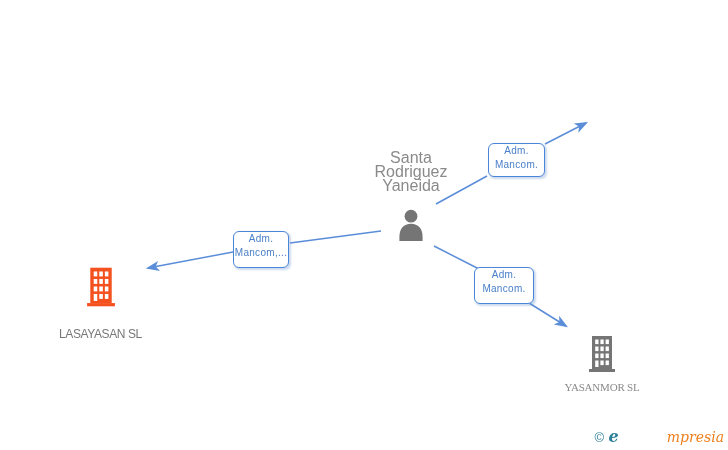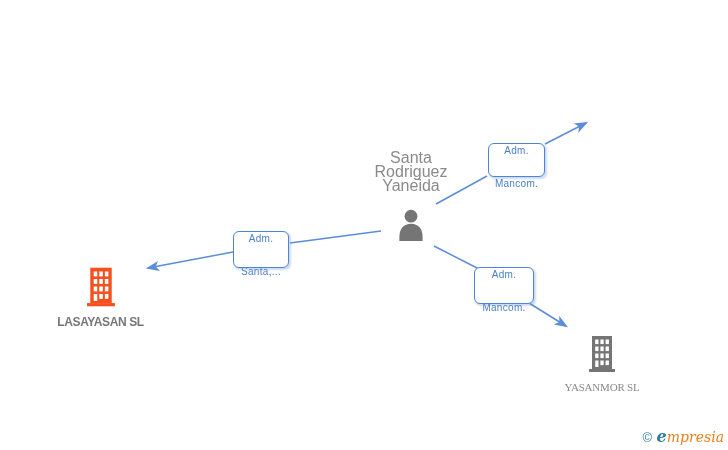--- a/index.html
+++ b/index.html
@@ -19,50 +19,50 @@
     font-family:"Liberation Sans",sans-serif;
   }
   .edges{position:absolute;left:0;top:0;width:728px;height:450px;pointer-events:none;}
   .edges line{stroke:var(--edge-blue);stroke-width:1.5;}
 
   .edge-label{
     position:absolute;display:flex;flex-direction:column;align-items:center;justify-content:flex-start;
     background:#ffffff;border:1.5px solid var(--box-border);border-radius:6px;
     box-shadow:1.5px 1.5px 2px rgba(110,150,205,.35);
     color:var(--box-text);font-size:10px;line-height:14px;letter-spacing:.3px;
-    text-align:center;box-sizing:border-box;gap:19px;
+    text-align:center;box-sizing:border-box;
   }
   .edge-label span{white-space:nowrap;}
   #edge-label-1{left:488px;top:143px;width:57px;height:34px;}
   #edge-label-2{left:233px;top:231px;width:56px;height:37px;}
   #edge-label-3{left:474px;top:267px;width:60px;height:37px;}
 
   .person-node{position:absolute;left:368px;top:151px;width:86px;text-align:center;cursor:pointer;}
   .person-name{color:var(--text-gray);font-size:16px;line-height:14px;}
   .person-icon{display:block;margin:16px auto 0;width:28px;height:32px;color:var(--node-gray);}
 
   .company{position:absolute;text-align:center;cursor:pointer;}
   .company .c-label{color:var(--text-gray);font-size:11px;line-height:14px;letter-spacing:-0.2px;white-space:nowrap;}
   .company .c-icon{display:inline-block;color:var(--node-gray);}
   #company-yarralosan{left:566px;top:63px;width:122px;}
   #company-yarralosan .c-icon{width:28px;height:36px;margin-top:6px;}
   #company-lasayasan{left:30px;top:267px;width:141px;}
   #company-lasayasan .c-icon{width:30px;height:40px;color:var(--node-orange);}
-  #company-lasayasan .c-label{font-weight:bold;font-size:12px;color:var(--highlight-label);letter-spacing:-0.4px;margin-top:4px;}
+  #company-lasayasan .c-label{font-weight:normal;font-size:12px;color:var(--highlight-label);letter-spacing:-0.4px;margin-top:16px;}
   #company-yasanmor{left:537px;top:336px;width:130px;}
   #company-yasanmor .c-icon{width:28px;height:36px;}
   #company-yasanmor .c-label{margin-top:4px;font-family:Liberation Serif, serif;}
 
   .footer-logo{
     position:absolute;right:4px;bottom:3px;font-size:14px;line-height:18px;cursor:pointer;
     font-family:"DejaVu Serif",serif;white-space:nowrap;
   }
   .footer-logo .copy{color:var(--logo-teal);font-family:"Liberation Sans",sans-serif;font-size:13px;}
   .footer-logo .brand-e{color:var(--logo-teal);font-style:italic;font-weight:bold;font-size:16px;}
-  .footer-logo .brand-rest{color:var(--logo-orange);font-style:italic;}
+  .footer-logo .brand-rest{color:var(--logo-orange);font-style:italic;margin-left:48px;}
   .hidden-defs{position:absolute;width:0;height:0;overflow:hidden;}
 </style>
 </head>
 <body>
 
 <svg class="hidden-defs" aria-hidden="true">
   <defs>
     <symbol id="building" viewBox="0 0 28 36">
       <rect x="4" y="0" width="20" height="33" fill="currentColor"></rect>
       <rect x="1" y="33" width="26" height="3" fill="currentColor"></rect>
@@ -126,21 +126,21 @@
     <div class="c-label">YASANMOR SL</div>
   </div>
 
   <div class="edge-label" id="edge-label-1">
     <span>Adm.</span>
     <span>Mancom.</span>
   </div>
 
   <div class="edge-label" id="edge-label-2">
     <span>Adm.</span>
-    <span>Santa,...</span>
+    <span>Mancom,...</span>
   </div>
 
   <div class="edge-label" id="edge-label-3">
     <span>Adm.</span>
     <span>Mancom.</span>
   </div>
 
   <div class="footer-logo">
     <span class="copy">©</span>
     <span class="brand-e">e</span><span class="brand-rest">mpresia</span>

